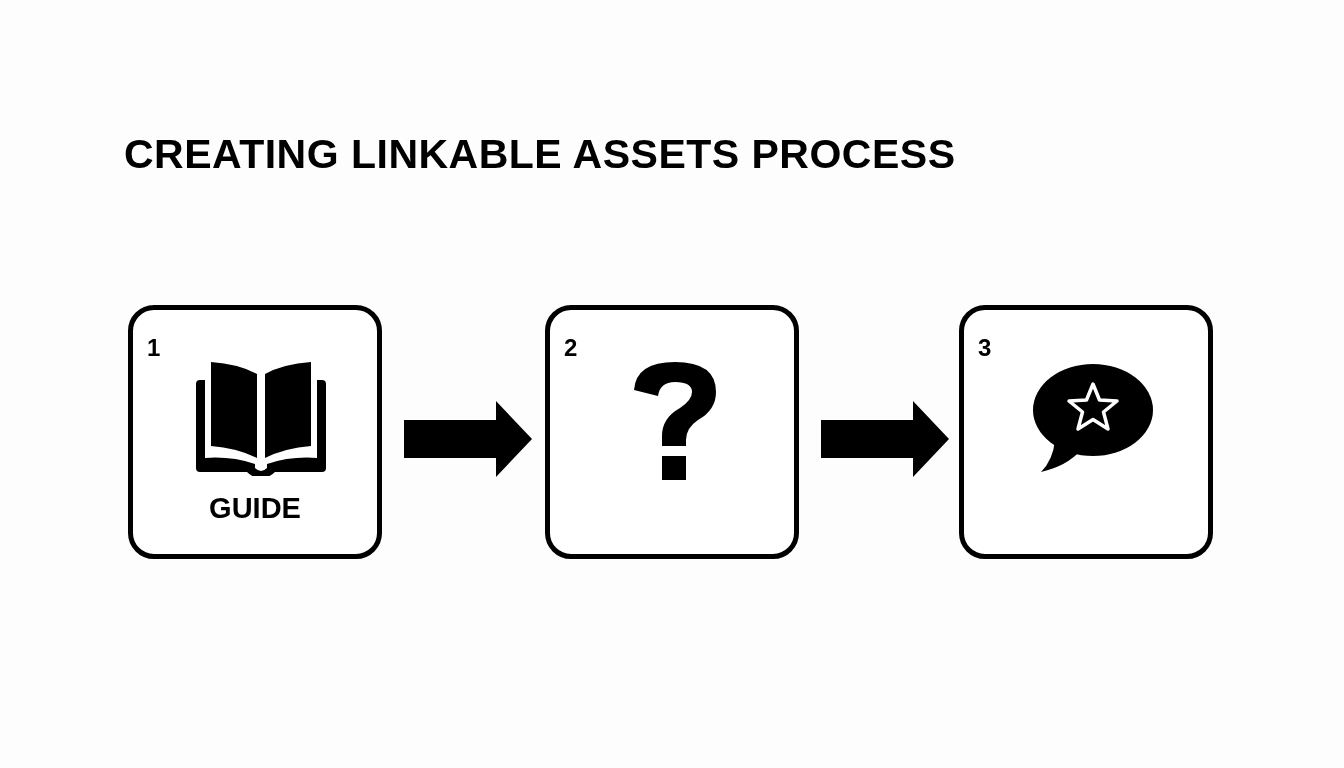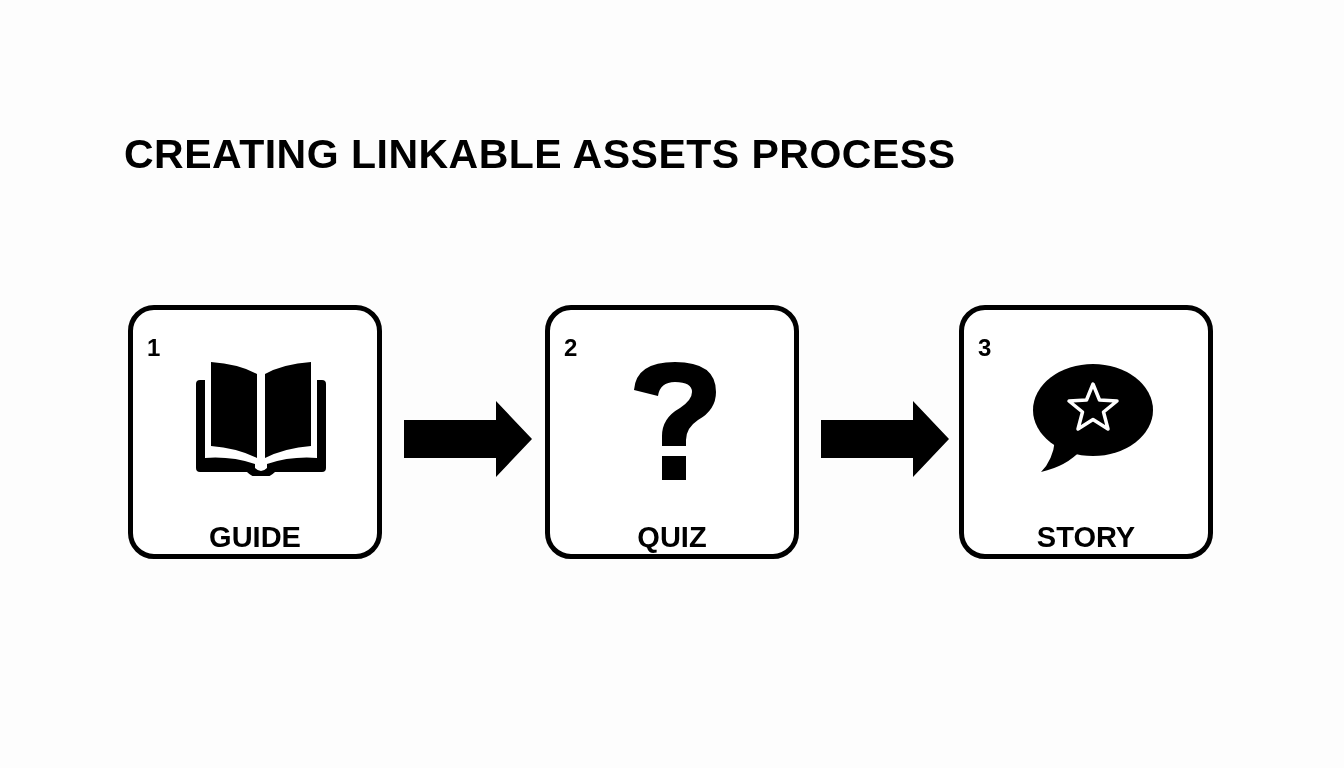--- a/index.html
+++ b/index.html
@@ -13,21 +13,21 @@
       line-height: 56px;
     }
     .card {
       position: absolute; top: 305px; width: 254px; height: 254px;
       border: 5px solid #000; border-radius: 26px; box-sizing: border-box; background: #fff;
     }
     .card .num {
       position: absolute; left: 14px; top: 26px; font-size: 24px; font-weight: 700; line-height: 24px;
     }
     .card .label {
-      position: absolute; left: 0; right: 0; top: 210px; text-align: center;
+      position: absolute; left: 0; right: 0; top: 181px; text-align: center;
       font-size: 29px; font-weight: 700; line-height: 34px;
     }
     .card .icon { position: absolute; }
     .arrow { position: absolute; top: 399px; width: 130px; height: 80px; }
   </style>
 </head>
 <body>
 
 <div class="title">CREATING LINKABLE ASSETS PROCESS</div>
 
@@ -44,28 +44,26 @@
 <svg class="arrow" style="left:402px;" viewBox="0 0 130 80">
   <polygon points="2,21 94,21 94,2 130,40 94,78 94,59 2,59" fill="#000"></polygon>
 </svg>
 
 <div class="card" style="left:545px;">
   <div class="num">2</div>
   <svg class="icon" style="left:82px; top:50px;" width="86" height="122" viewBox="0 0 86 122">
     <path d="M2 30 Q4 2 43 2 Q84 2 84 32 Q84 50 66 60 Q54 68 54 80 L54 86 L30 86 L30 76 Q30 58 48 48 Q60 40 60 32 Q60 22 43 22 Q28 22 26 36 Z" fill="#000"></path>
     <rect x="30" y="96" width="24" height="24" fill="#000"></rect>
   </svg>
-  <div class="label">QUIZ</div>
 </div>
 
 <svg class="arrow" style="left:819px;" viewBox="0 0 130 80">
   <polygon points="2,21 94,21 94,2 130,40 94,78 94,59 2,59" fill="#000"></polygon>
 </svg>
 
 <div class="card" style="left:959px;">
   <div class="num">3</div>
   <svg class="icon" style="left:67px; top:52px;" width="124" height="112" viewBox="0 0 124 112">
     <ellipse cx="62" cy="48" rx="60" ry="46" fill="#000"></ellipse>
     <path d="M24 78 Q22 98 10 110 Q36 104 50 88 Z" fill="#000"></path>
     <polygon points="62,22 68.5,38 86,39 72.5,50 77,67 62,57.5 47,67 51.5,50 38,39 55.5,38" fill="none" stroke="#fff" stroke-width="3.5" stroke-linejoin="round"></polygon>
   </svg>
-  <div class="label">STORY</div>
 </div>
 
 </body></html>

